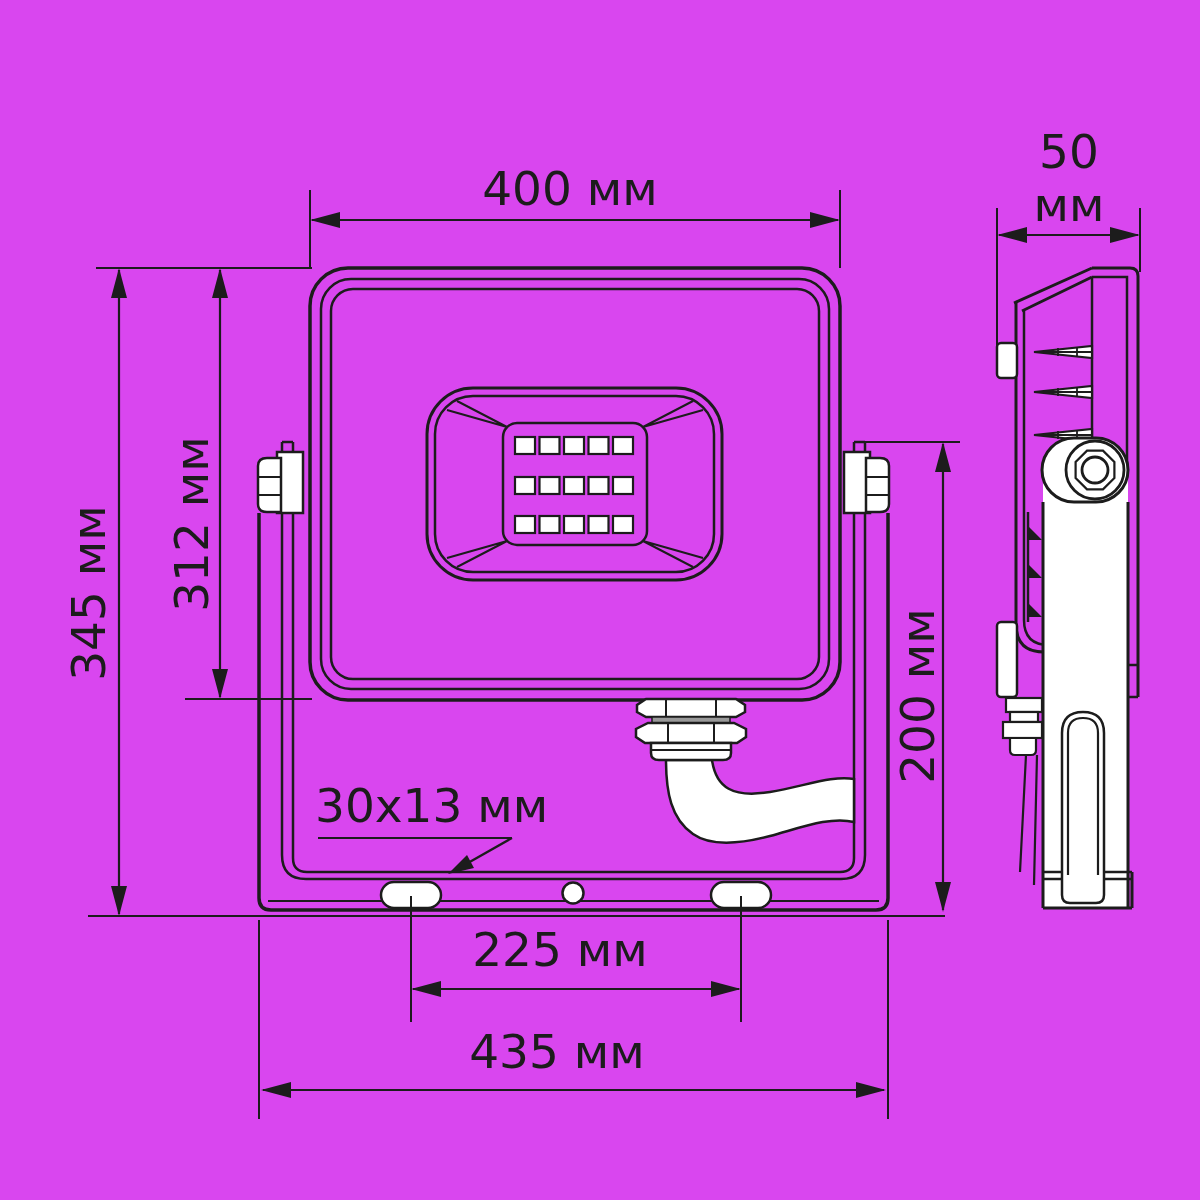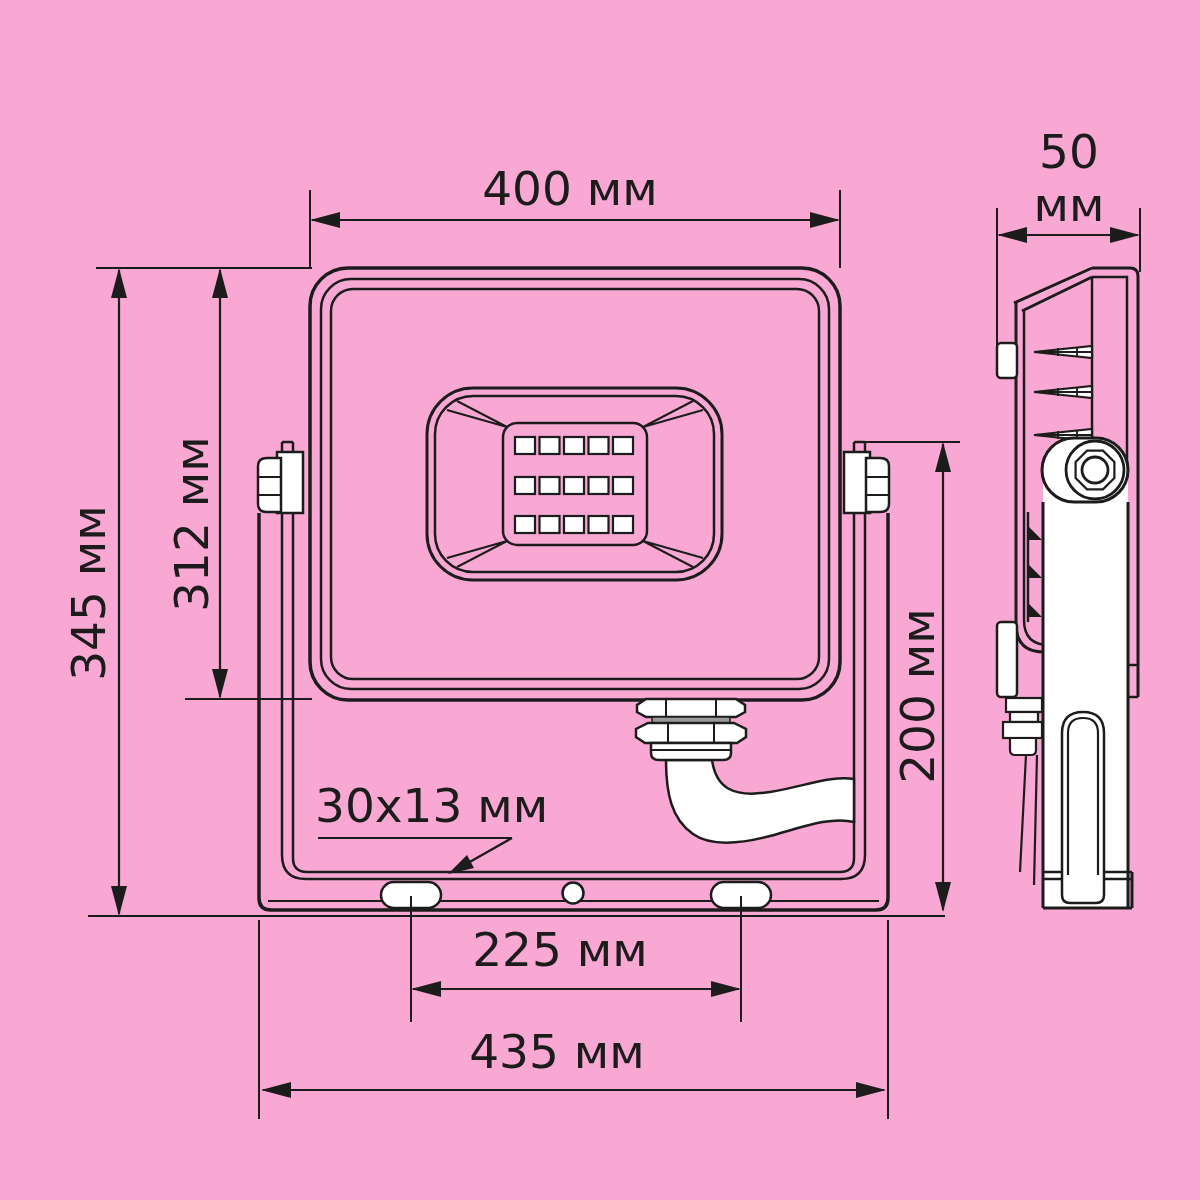--- a/index.html
+++ b/index.html
@@ -1,16 +1,16 @@
 <!DOCTYPE html>
 <html><head>
 <meta charset="utf-8">
 <style>
   html,body{margin:0;padding:0;background:#fff;}
-  .stage{width:1200px;height:1200px;position:relative;background:#f9a8d4;overflow:hidden;}
+  .stage{width:1200px;height:1200px;position:relative;background:#d946ef;overflow:hidden;}
   svg{display:block;}
   text{font-family:"DejaVu Sans","Liberation Sans",sans-serif;font-size:47px;fill:#1c1c1c;}
   .ln{stroke:#1c1c1c;fill:none;}
   .w{stroke:#1c1c1c;fill:#fff;}
   .blk{fill:#1c1c1c;stroke:none;}
 </style>
 </head>
 <body>
 
 <div class="stage">

